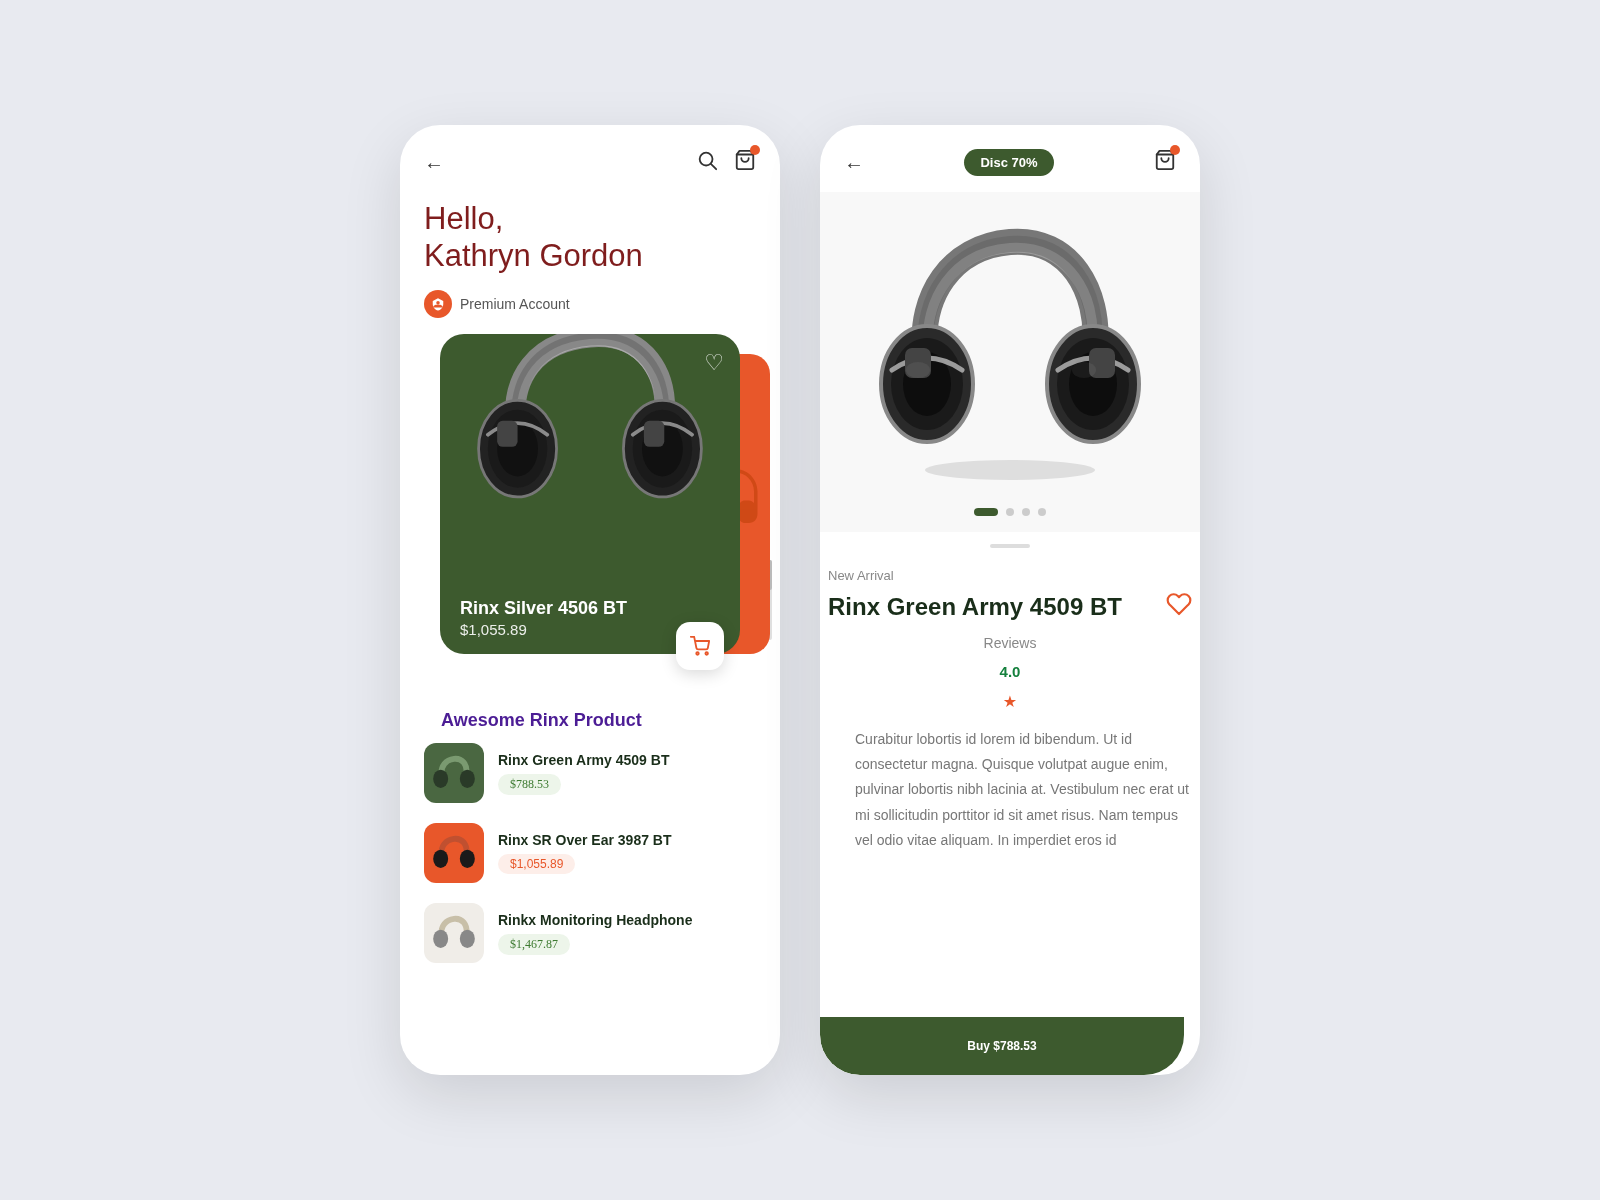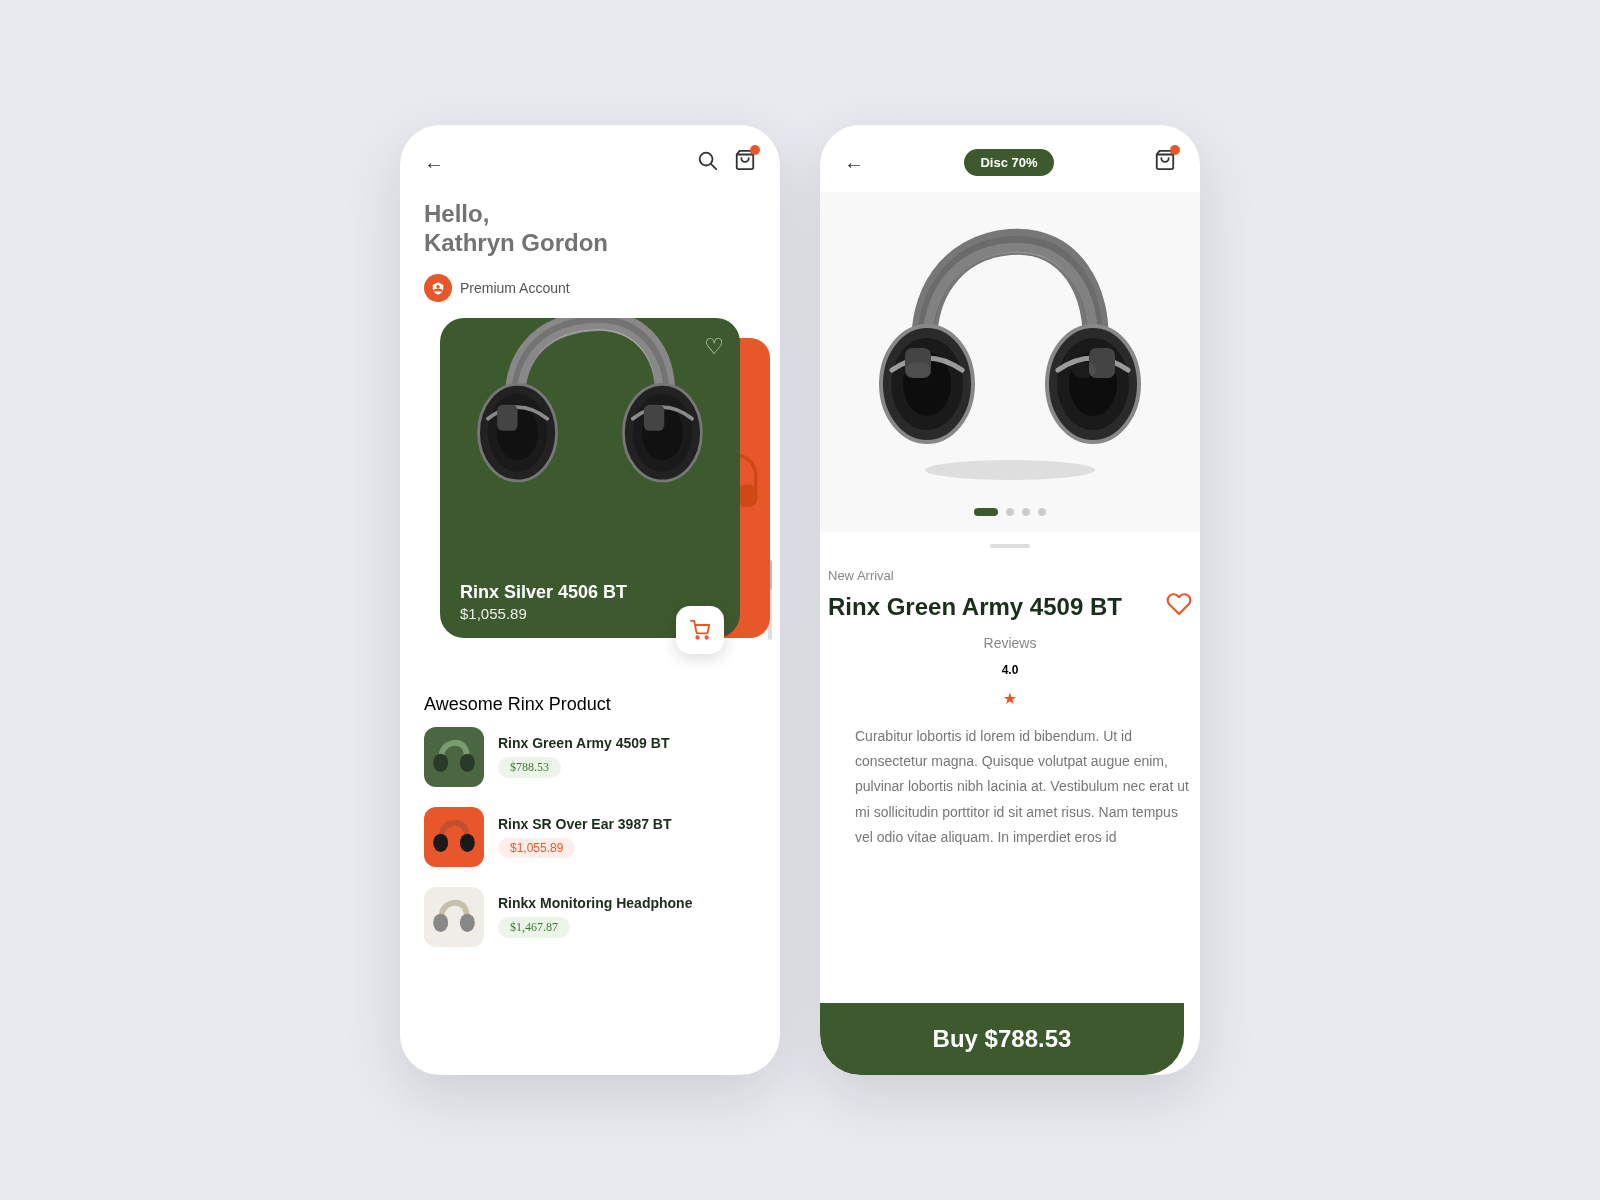--- a/index.html
+++ b/index.html
@@ -70,23 +70,23 @@
       width: 10px;
       height: 10px;
       background: #e8572a;
       border-radius: 50%;
     }
 
     .greeting {
       padding: 12px 24px 8px;
     }
     .greeting-hello {
-      font-size: 24px;
-      font-weight: 700;
-      color: #737373;
+      font-size: 31px;
+      font-weight: 400;
+      color: #7f1d1d;
       line-height: 1.2;
     }
 
     .premium-badge {
       display: flex;
       align-items: center;
       gap: 8px;
       padding: 8px 24px 16px;
     }
     .premium-icon {
@@ -177,23 +177,23 @@
       cursor: pointer;
       border: none;
       font-size: 20px;
       color: #e8572a;
       z-index: 20;
     }
 
     
     .section-title {
       font-size: 18px;
-      font-weight: 400;
-      color: #000000;
-      padding: 36px 24px 12px;
+      font-weight: 700;
+      color: #4c1d95;
+      padding: 36px 41px 12px;
     }
 
     
     .product-list {
       padding: 0 24px;
     }
     .product-item {
       display: flex;
       align-items: center;
       gap: 14px;
@@ -346,23 +346,23 @@
       align-items: center;
       gap: 12px;
       margin-bottom: 16px;
       flex-direction: column;
     }
     .reviews-label {
       font-size: 14px;
       color: #888;
     }
     .rating-score {
-      font-size: 12px;
+      font-size: 15px;
       font-weight: 700;
-      color: #000000;
+      color: #15803d;
     }
     .star-icon {
       color: #e8572a;
       font-size: 16px;
     }
 
     .product-description {
       font-size: 14px;
       color: #777;
       line-height: 1.8;
@@ -372,21 +372,21 @@
     }
 
     
     .buy-button {
       position: absolute;
       bottom: 0;
       left: 0;
       right: 16px;
       background: #3d5a2e;
       color: white;
-      font-size: 24px;
+      font-size: 12px;
       font-weight: 700;
       padding: 22px;
       text-align: center;
       border: none;
       cursor: pointer;
       border-bottom-left-radius: 40px;
       border-bottom-right-radius: 40px;
     }
 
     

